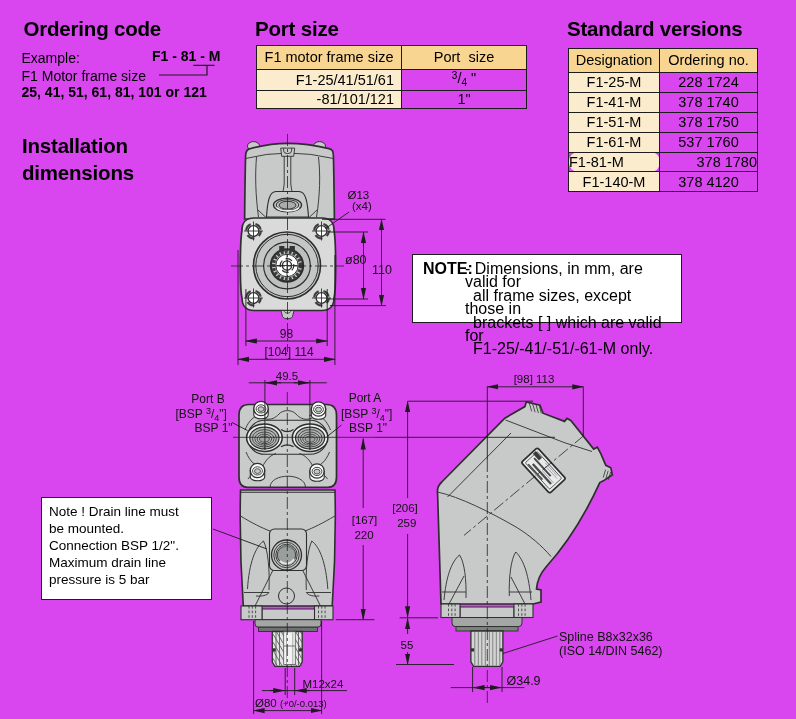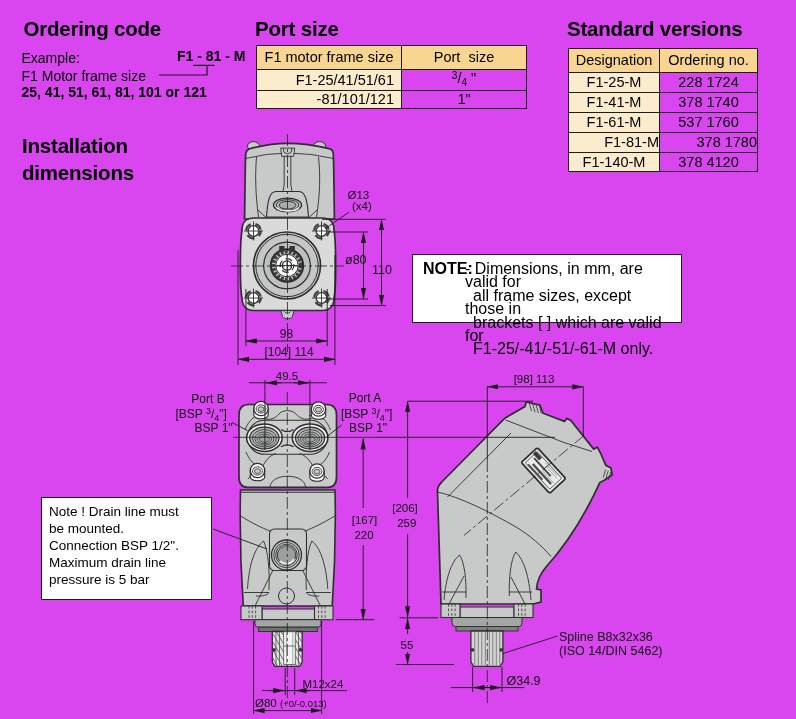--- a/index.html
+++ b/index.html
@@ -18,21 +18,21 @@
 </head>
 <body>
 <div id="page">
 
   <div class="h1" style="left:23.5px;top:17px;">Ordering code</div>
   <div class="h1" style="left:255px;top:17px;">Port size</div>
   <div class="h1" style="left:567px;top:17px;">Standard versions</div>
   <div class="h1" style="left:22px;top:131.5px;line-height:27.5px;">Installation<br>dimensions</div>
 
   <div class="t" style="left:21.5px;top:50px;">Example:</div>
-  <div class="t" style="left:177px;top:48px;font-weight:bold;">F1 - 81 - M</div>
+  <div class="t" style="left:152px;top:48px;font-weight:bold;">F1 - 81 - M</div>
   <div class="t" style="left:21.5px;top:68px;">F1 Motor frame size</div>
   <div class="t" style="left:21.5px;top:84px;font-weight:bold;">25, 41, 51, 61, 81, 101 or 121</div>
 
   <table class="tb" style="left:256px;top:45px;">
     <tbody>
         <tr>
           <td class="hdr" style="width:144px;height:23px;">F1 motor frame size</td>
         <td class="hdr" style="width:124px;">Port&nbsp; size</td>
         </tr>
     <tr>
@@ -54,25 +54,29 @@
         </tr>
     <tr>
           <td class="lc sv" style="height:18.9px;text-align:center;">F1-25-M</td>
           <td style="text-align:center;">228 1724</td>
         </tr>
     <tr>
           <td class="lc sv" style="height:18.9px;text-align:center;">F1-41-M</td>
           <td style="text-align:center;">378 1740</td>
         </tr>
     <tr>
+          <td class="lc sv" style="height:18.9px;text-align:center;">F1-51-M</td>
+          <td style="text-align:center;">378 1750</td>
+        </tr>
+    <tr>
           <td class="lc sv" style="height:18.9px;text-align:center;">F1-61-M</td>
           <td style="text-align:center;">537 1760</td>
         </tr>
     <tr>
-          <td class="lc sv" style="height:18.9px;text-align:right;">F1-81-M</td>
+          <td class="lc sv" style="height:18.9px;text-align:left;border-radius:9px;">F1-81-M</td>
           <td style="text-align:right;margin-left:20px;">378 1780</td>
         </tr>
     <tr>
           <td class="lc sv" style="height:18.9px;text-align:center;">F1-140-M</td>
           <td style="text-align:center;">378 4120</td>
         </tr>
   </tbody>
     </table>
 
   <div class="box" style="left:412px;top:254px;width:268px;height:67px;font-size:16px;line-height:13.4px;">

